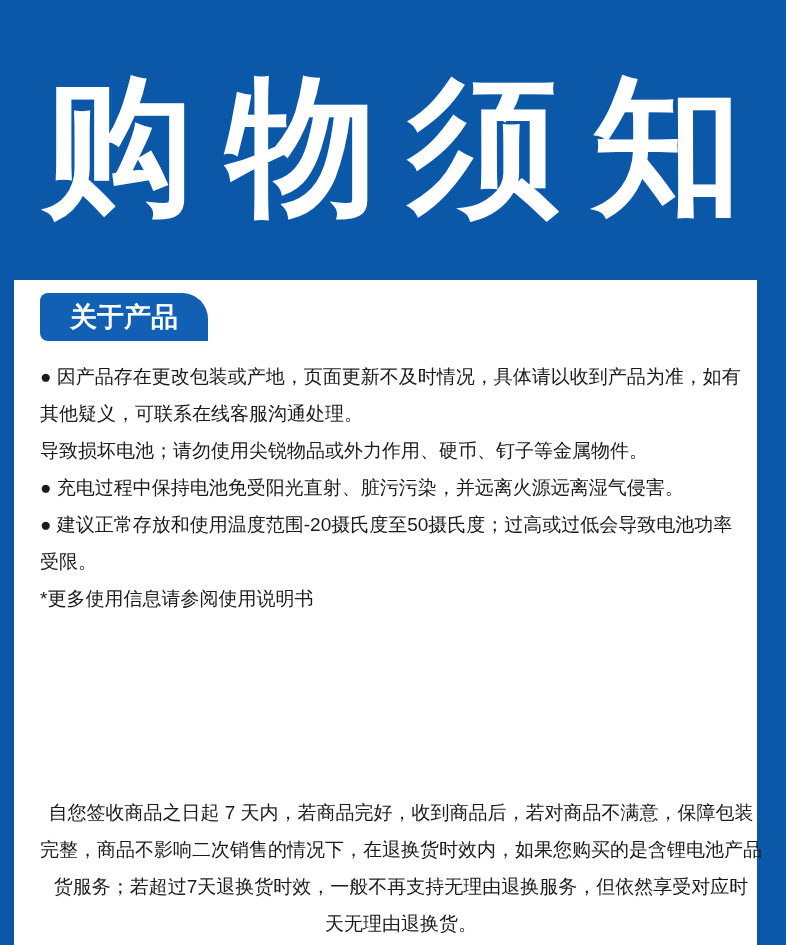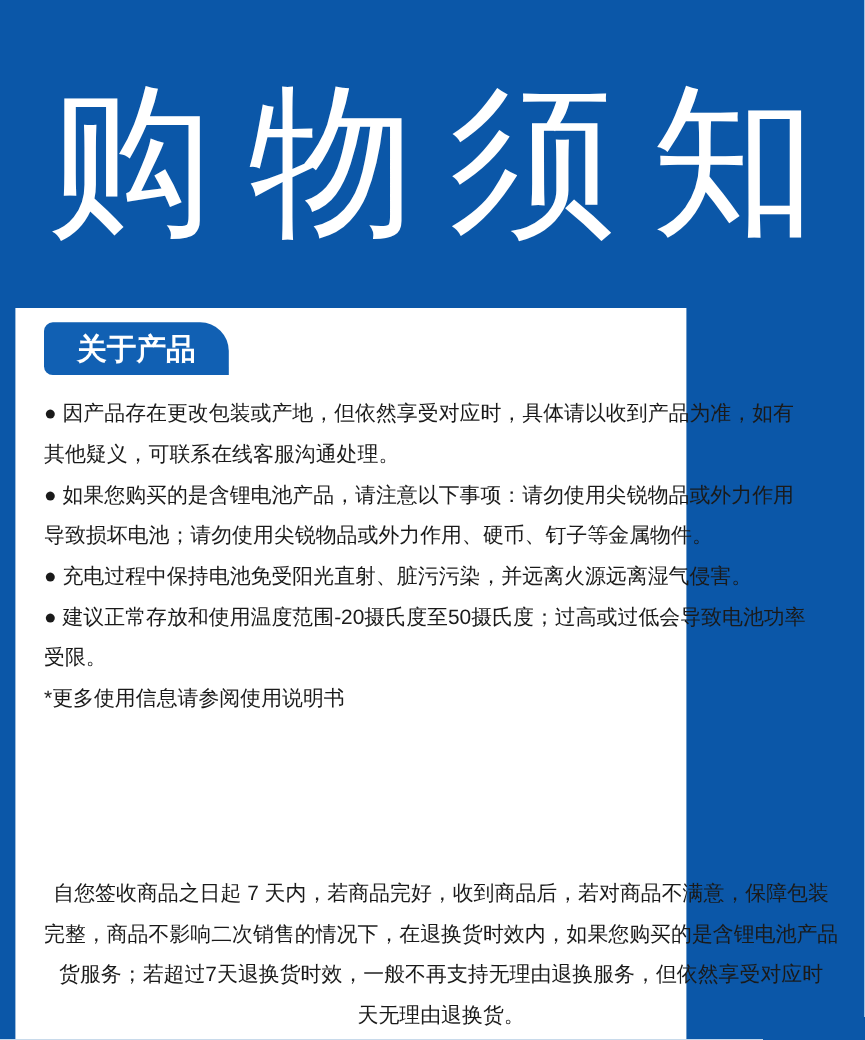--- a/index.html
+++ b/index.html
@@ -19,29 +19,29 @@
   }
   .header{
     position:absolute;top:0;left:0;
     width:786px;height:280px;
     display:flex;align-items:center;justify-content:center;
     padding-top:18px;
   }
   .header .title{
     color:#ffffff;
     font-size:150px;
-    font-weight:400;
+    font-weight:700;
     letter-spacing:33px;
     margin-right:-33px; 
     white-space:nowrap;
   }
   .panel{
     position:absolute;
     left:14px;top:280px;
-    width:610px;height:665px;
+    width:743px;height:665px;
     background:var(--panel-white);
   }
   .badge{
     position:absolute;
     background:var(--badge-blue);
     color:#ffffff;
     font-size:27px;
     font-weight:700;
     border-radius:8px 26px 0 8px;
     display:flex;align-items:center;justify-content:center;
@@ -74,23 +74,22 @@
     <div class="title">购物须知</div>
   </div>
 
   <div class="panel">
 
     <div class="badge badge-about">
       <span>关于产品</span>
     </div>
 
     <div class="textblock about">
-      <div class="line">● 因产品存在更改包装或产地，但依然享受对应时，具体请以收到产品为准，如有</div>
+      <div class="line">● 因产品存在更改包装或产地，页面更新不及时情况，具体请以收到产品为准，如有</div>
       <div class="line">其他疑义，可联系在线客服沟通处理。</div>
-      <div class="line">● 如果您购买的是含锂电池产品，请注意以下事项：请勿使用尖锐物品或外力作用</div>
       <div class="line">导致损坏电池；请勿使用尖锐物品或外力作用、硬币、钉子等金属物件。</div>
       <div class="line">● 充电过程中保持电池免受阳光直射、脏污污染，并远离火源远离湿气侵害。</div>
       <div class="line">● 建议正常存放和使用温度范围-20摄氏度至50摄氏度；过高或过低会导致电池功率</div>
       <div class="line">受限。</div>
       <div class="line">*更多使用信息请参阅使用说明书</div>
     </div>
 
 
     <div class="textblock return">
       <div class="line">自您签收商品之日起 7 天内，若商品完好，收到商品后，若对商品不满意，保障包装</div>

